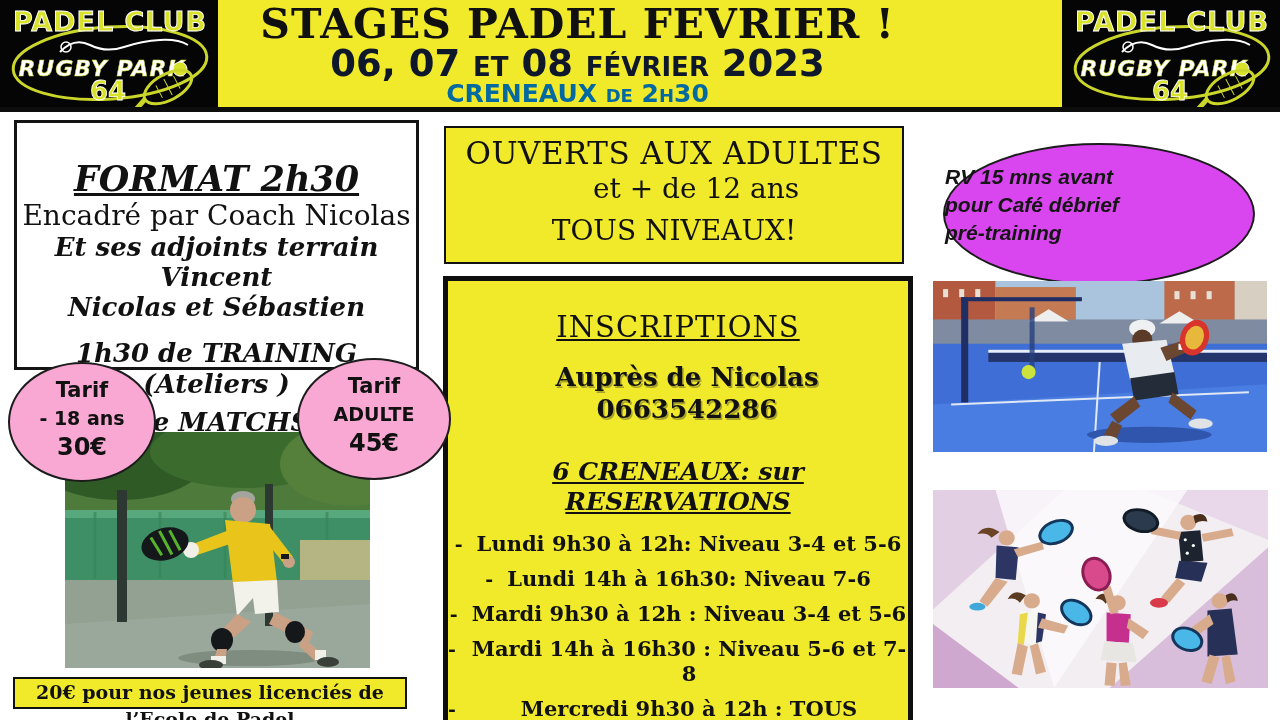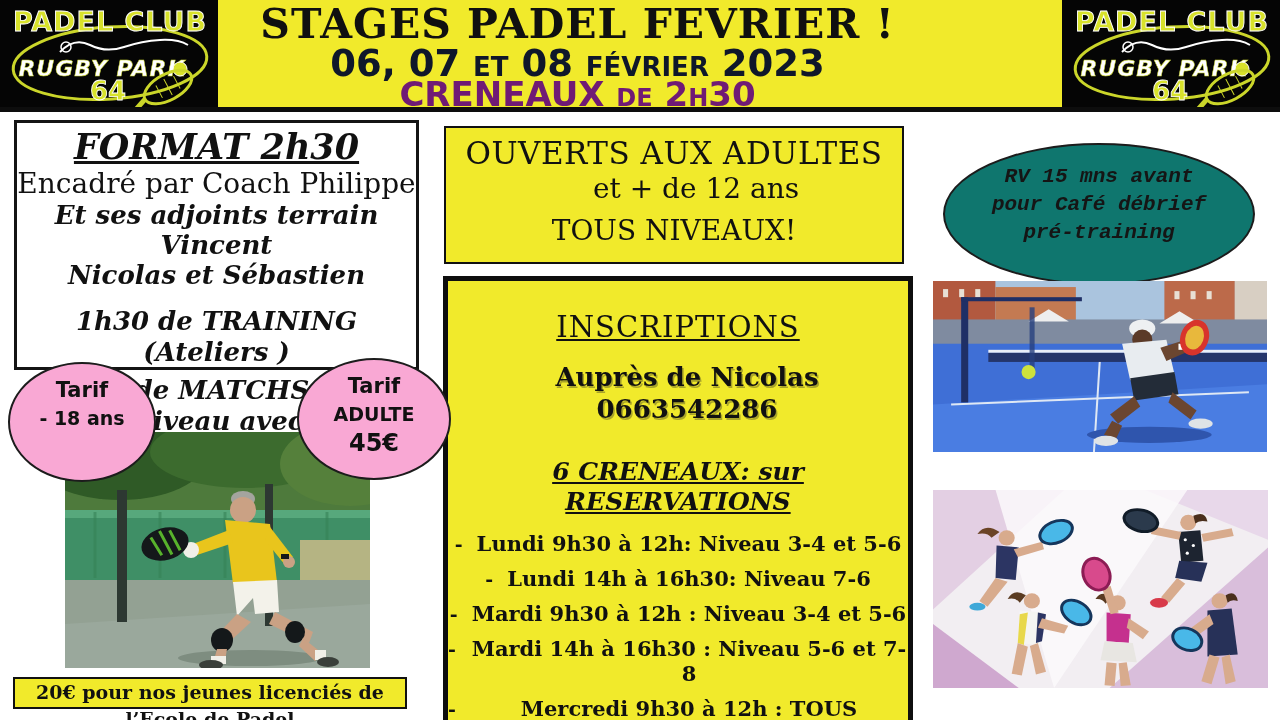--- a/index.html
+++ b/index.html
@@ -13,25 +13,25 @@
   .banner{position:absolute;left:0;top:0;width:1280px;height:107px;
     background:#f1ea2b;border-bottom:5px solid #0d0d0d;}
   .logo-block{position:absolute;top:0;width:218px;height:107px;background:#050505;}
   .logo-left{left:0;}
   .logo-right{right:0;}
   .banner-center{position:absolute;left:218px;width:719px;top:2px;text-align:center;}
   .banner-title{font-size:41px;font-weight:bold;letter-spacing:1px;line-height:44px;color:#101010;}
   .banner-date{font-family:"DejaVu Sans","Liberation Sans",sans-serif;
     font-variant:small-caps;font-weight:bold;font-size:37px;line-height:36px;color:#0f172a;}
   .banner-slots{font-family:"DejaVu Sans","Liberation Sans",sans-serif;
-    font-variant:small-caps;font-weight:bold;font-size:34px;line-height:24px;color:#701a75;}
+    font-variant:small-caps;font-weight:bold;font-size:25px;line-height:24px;color:#0369a1;}
   
   .format-box{position:absolute;left:14px;top:120px;width:399px;height:240px;
     background:#fff;border:3px solid #141414;text-align:center;padding-top:4px;}
-  .format-title{font-size:35px;line-height:40px;font-style:italic;font-weight:bold;text-decoration:underline;}
+  .format-title{font-size:35px;line-height:40px;font-style:italic;font-weight:bold;text-decoration:underline;margin-top:32px;}
   .format-coach{font-size:28px;line-height:33px;}
   .format-adjoints{font-size:26px;line-height:30px;font-style:italic;font-weight:bold;}
   .format-gap{height:16px;}
   .format-training{font-size:26px;line-height:31px;font-style:italic;font-weight:bold;}
   .format-training sup{font-size:16px;}
   
   .badge{position:absolute;border-radius:50%;background:#f9a8d4;border:2px solid #1c1c1c;
     text-align:center;font-family:"DejaVu Sans","Liberation Sans",sans-serif;font-weight:bold;z-index:6;}
   .badge-jeune{left:8px;top:362px;width:144px;height:104px;padding-top:12px;}
   .badge-adulte{left:297px;top:358px;width:150px;height:106px;padding-top:12px;}
@@ -61,22 +61,22 @@
   .insc-contact{font-size:26px;line-height:32px;font-weight:bold;margin-top:16px;
     text-shadow:1.5px 1.5px 0 rgba(110,105,40,.55);padding-left:18px;}
   .insc-mail{font-size:25px;line-height:30px;font-style:italic;margin-top:12px;}
   .insc-slots-title{font-size:25px;line-height:30px;font-style:italic;font-weight:bold;
     text-decoration:underline;margin-top:32px;}
   .slot{display:flex;justify-content:center;align-items:baseline;gap:14px;
     font-size:21px;font-weight:bold;margin-top:10px;}
   .slot .dash{font-size:19px;}
   
   .rv-badge{position:absolute;left:943px;top:143px;width:308px;height:120px;
-    border-radius:50%;background:#0f766e;border:2px solid #1c1c1c;text-align:center;
-    font-family:Liberation Mono, monospace;font-style:italic;font-weight:bold;
+    border-radius:50%;background:#d946ef;border:2px solid #1c1c1c;
+    font-family:Liberation Sans, sans-serif;font-style:italic;font-weight:bold;
     font-size:21px;line-height:28px;padding-top:18px;color:#151515;}
 </style>
 </head>
 <body>
 
 <div class="banner">
   <div class="banner-center">
     <div class="banner-title">STAGES PADEL FEVRIER !</div>
     <div class="banner-date">06, 07 et 08 février 2023</div>
     <div class="banner-slots">CRENEAUX de 2h30</div>
@@ -118,32 +118,33 @@
         <line x1="158" y1="80" x2="158" y2="94" stroke="#cbd62a" stroke-width="1"></line>
         <line x1="168" y1="78" x2="168" y2="96" stroke="#cbd62a" stroke-width="1"></line>
         <line x1="178" y1="80" x2="178" y2="94" stroke="#cbd62a" stroke-width="1"></line>
       </g>
     </svg>
   </div>
 </div>
 
 <div class="format-box">
   <div class="format-title">FORMAT 2h30</div>
-  <div class="format-coach">Encadré par Coach Philippe</div>
+  <div class="format-coach">Encadré par Coach Nicolas</div>
   <div class="format-adjoints">Et ses adjoints terrain Vincent</div>
   <div class="format-adjoints">Nicolas et Sébastien</div>
   <div class="format-gap"></div>
   <div class="format-training">1h30 de TRAINING (Ateliers )</div>
   <div class="format-training"><sup>+</sup><span> 1h de MATCHS  par Niveau avec</span></div>
   <div class="format-training">les Coachs</div>
 </div>
 
 <div class="badge badge-jeune">
   <div class="b1">Tarif</div>
   <div class="b2">- 18 ans</div>
+  <div class="b3">30€</div>
 </div>
 <div class="badge badge-adulte">
   <div class="b1">Tarif</div>
   <div class="b2">ADULTE</div>
   <div class="b3">45€</div>
 </div>
 
 <div class="photo photo-coach">
   <svg viewBox="0 0 305 236" preserveAspectRatio="none">
     <rect width="305" height="236" fill="#8fa08c"></rect>

